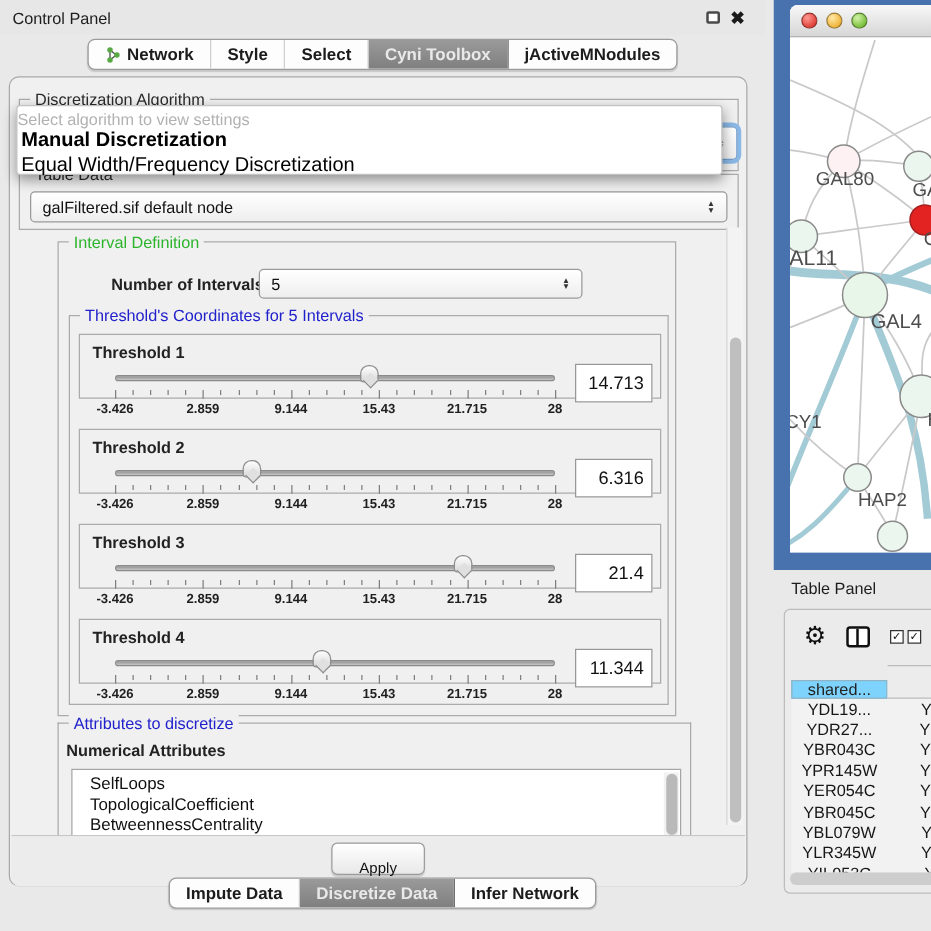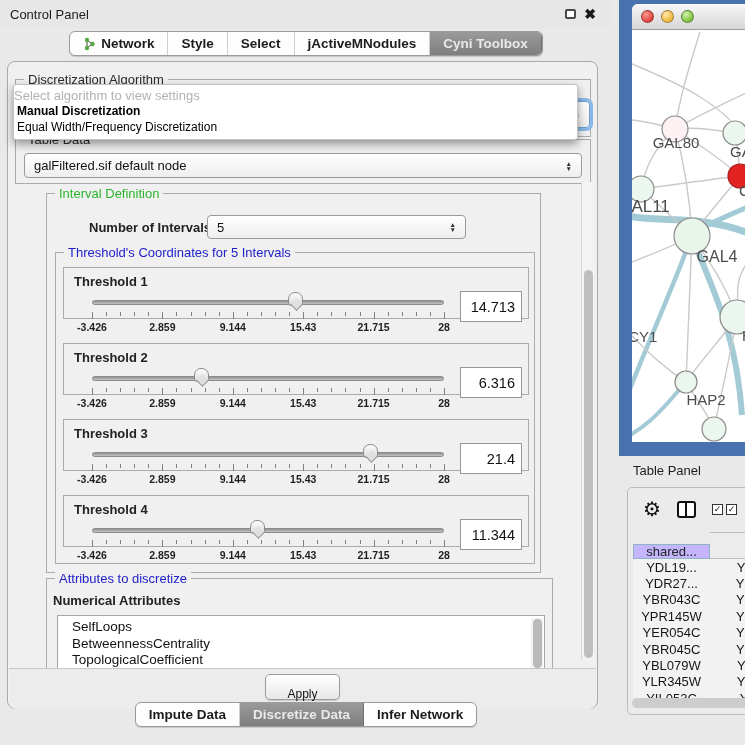--- a/index.html
+++ b/index.html
@@ -44,21 +44,21 @@
 
   
   #algo-combo { position:absolute; left:15px; top:39px; width:567px; height:27px;
     box-shadow:0 0 0 3px #8ab8e6; border:1px solid #6f9fd0; z-index:5; }
 
   
   #algo-popup { position:absolute; left:5px; top:22px; width:565px; height:56px; z-index:50;
     background:#fff; border:1px solid #c3c3c3; border-radius:3px;
     box-shadow:0 4px 10px rgba(0,0,0,.4); }
   #algo-popup .hint { text-align:left; color:#b2b2b2; font-size:13px; padding-top:3px; }
-  #algo-popup .item { font-size:12px; color:#000; padding:1px 3px; }
+  #algo-popup .item { font-size:16px; color:#000; padding:1px 3px; }
   #algo-popup .item.bold { font-weight:bold; }
 
   
   .thr { position:absolute; left:7px; width:466px; height:52px;
     border:1px solid #ababab; background:#f0f0f0; }
   .thr .t-label { position:absolute; left:10px; top:6px; font-size:13px; font-weight:bold; }
   .thr .track-zone { position:absolute; left:28px; top:0; width:352px; height:72px; }
   .thr .track { position:absolute; left:0; top:32px; width:100%; height:5px; border-radius:3px;
     background:linear-gradient(#8f8f8f,#c6c6c6); border:1px solid #8a8a8a; }
   .thumb { position:absolute; top:24px; width:15px; height:14px; margin-left:-7px;
@@ -120,21 +120,21 @@
   .gear-g { font-size:20px; color:#111; line-height:20px; }
   .split-g { width:19px; height:17px; border:2px solid #111; border-radius:3px; position:relative; background:#fff; }
   .split-g::after { content:""; position:absolute; left:6.5px; top:0; width:2px; height:13px; background:#111; }
   .cb-pair { display:flex; gap:3px; }
   .cb { width:11px; height:11px; border:1.5px solid #333; background:#fff; font-size:9px;
     line-height:9px; text-align:center; color:#111; }
   #tp-table { position:absolute; left:5px; top:44px; right:-40px; }
   .hrow { display:flex; height:27px; }
   .hcell { border:1px solid #9fb6bf; display:flex; align-items:center; justify-content:center;
     font-size:13px; color:#222; }
-  .hcell.c1 { width:77px; background:#c4b5fd; border-color:#8fb2c4;margin-top:12px; }
+  .hcell.c1 { width:77px; background:#7dd3fc; border-color:#8fb2c4;margin-top:12px; }
   .hcell.c2 { flex:1; background:#ececec; border-color:#bdbdbd; border-left:none; }
   #tp-rows { height:139px; overflow:hidden; background:#f2f2f2; }
   .trow { display:flex; height:16.4px; }
   .tcell { font-size:13px; color:#161616; display:flex; align-items:center; justify-content:center;
     white-space:nowrap; overflow:hidden; }
   .tcell.c1 { width:77px; }
   .tcell.c2 { flex:1; }
   #tp-hscroll { position:absolute; left:4px; right:3px; bottom:6px; height:10px; }
   #tp-hscroll .th { width:100%; height:10px; background:#cdcdcd; border-radius:5px; }
 
@@ -163,25 +163,25 @@
         <circle cx="9.5" cy="7" r="2.2" fill="#58a844"></circle>
       </svg>
       <span>Network</span>
     </div>
     <div class="tab">
         <span>Style</span>
       </div>
     <div class="tab">
         <span>Select</span>
       </div>
+    <div class="tab sel">
+        <span>Cyni Toolbox</span>
+      </div>
     <div class="tab">
         <span>jActiveMNodules</span>
-      </div>
-    <div class="tab sel">
-        <span>Cyni Toolbox</span>
       </div>
   </div>
 </div>
 
 <div id="main-panel">
 
   <div class="group" style="left:7px; top:17px; width:576px; height:58px;">
     <span class="gtitle plain">Discretization Algorithm</span>
   </div>
 
@@ -396,22 +396,22 @@
   </div>
 </div>
     </div>
   </div>
 
   <div class="group" style="left:38px; top:516px; width:507px; height:92px; border-bottom:none;">
     <span class="gtitle blue">Attributes to discretize</span>
     <span style="position:absolute; left:6px; top:14px; font-size:13px; font-weight:bold;">Numerical Attributes</span>
     <div id="attr-list">
       <div class="li">SelfLoops</div>
+        <div class="li">TopologicalCoefficient</div>
         <div class="li">BetweennessCentrality</div>
-        <div class="li">TopologicalCoefficient</div>
         <div id="attr-sb">
           <div class="th"></div>
         </div>
     </div>
   </div>
 
   <div id="apply-row">
     <button class="aqua-btn">Apply</button>
   </div>
 

